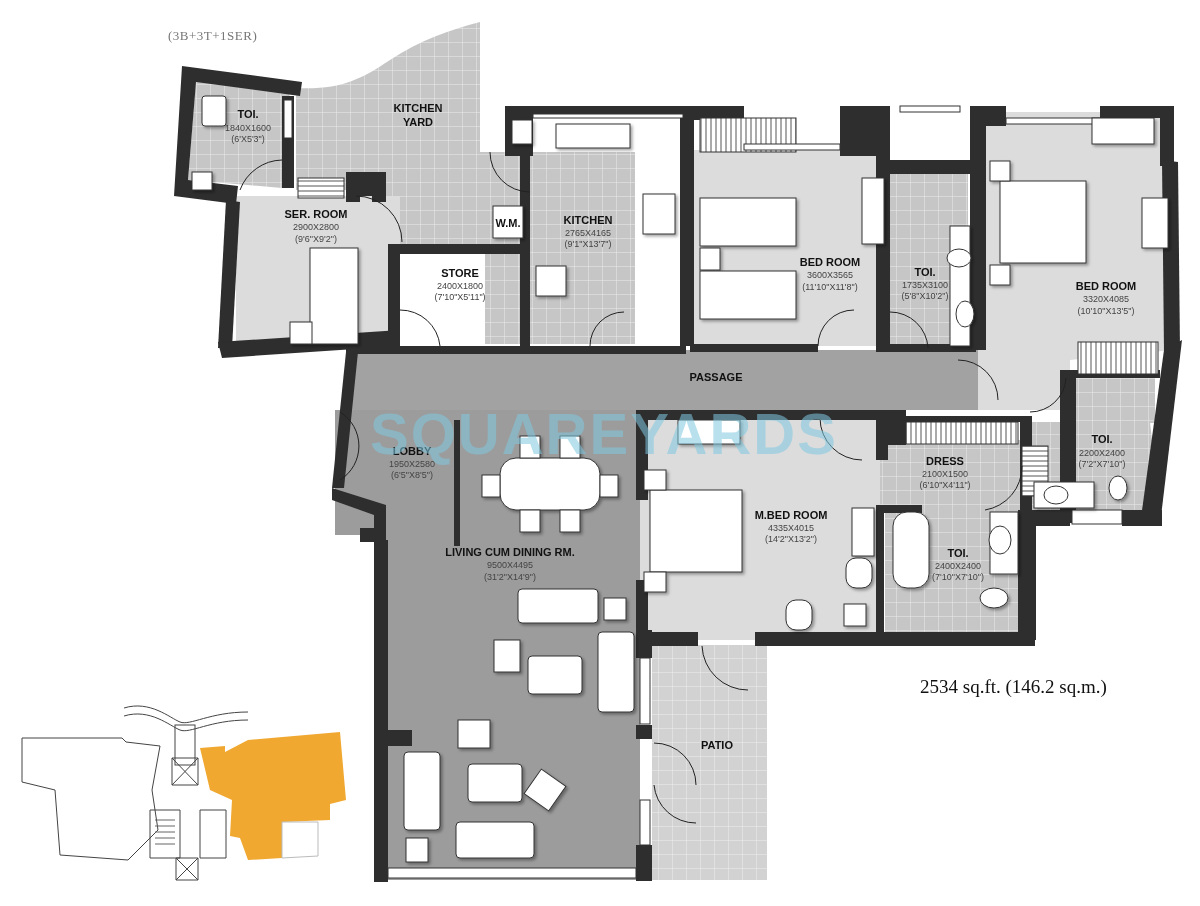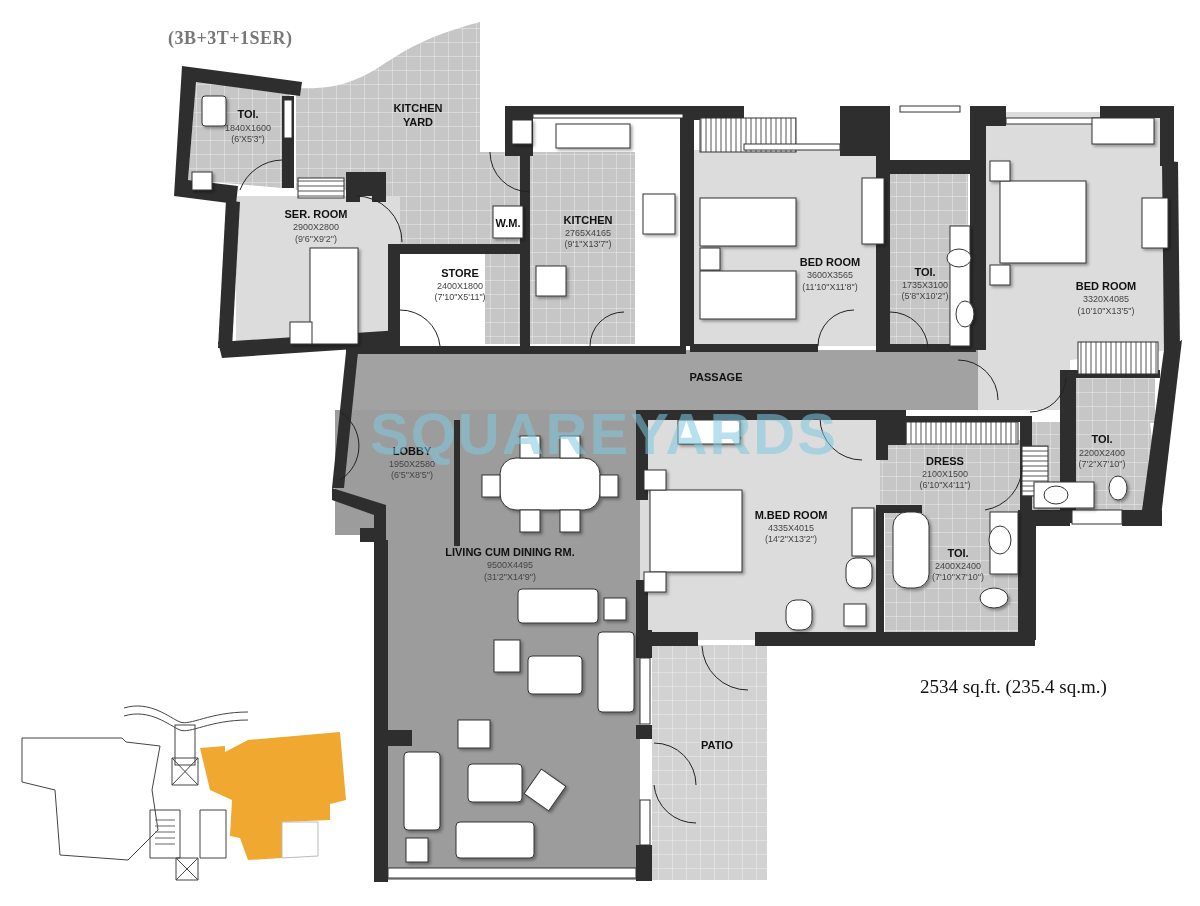--- a/index.html
+++ b/index.html
@@ -1,28 +1,28 @@
 <!DOCTYPE html>
 <html><head>
 <meta charset="utf-8">
 <style>
   html,body{margin:0;padding:0;background:#fff;}
   body{width:1200px;height:906px;position:relative;overflow:hidden;font-family:"Liberation Sans",sans-serif;}
   #plan{position:absolute;left:0;top:0;width:1200px;height:906px;}
-  .config{position:absolute;left:168px;top:28px;font-family:"Liberation Serif",serif;font-size:18px;color:#777;letter-spacing:0.5px;font-weight:bold;}
+  .config{position:absolute;left:168px;top:28px;font-family:"Liberation Serif",serif;font-size:13px;color:#777;letter-spacing:0.5px;}
   .area{position:absolute;left:920px;top:676px;font-family:"Liberation Serif",serif;font-size:19px;color:#111;}
   .lbl{font-family:"Liberation Sans",sans-serif;font-weight:bold;font-size:11px;fill:#111;text-anchor:middle;}
   .dim{font-family:"Liberation Sans",sans-serif;font-size:9px;fill:#444;text-anchor:middle;}
   .wm{font-family:"Liberation Sans",sans-serif;font-size:58px;font-weight:bold;fill:#7fc8e0;opacity:0.55;letter-spacing:2px;}
 </style>
 </head>
 <body>
 
 <div class="config">(3B+3T+1SER)</div>
-<div class="area">2534 sq.ft. (235.4 sq.m.)</div>
+<div class="area">2534 sq.ft. (146.2 sq.m.)</div>
 
 <svg id="plan" viewBox="0 0 1200 906" xmlns="http://www.w3.org/2000/svg">
   <defs>
     <pattern id="tile" width="14" height="14" patternUnits="userSpaceOnUse">
       <rect width="14" height="14" fill="#c6c6c6"></rect>
       <path d="M14 0H0V14" fill="none" stroke="#ececec" stroke-width="1"></path>
     </pattern>
     <pattern id="tileL" width="14" height="14" patternUnits="userSpaceOnUse">
       <rect width="14" height="14" fill="#d2d2d2"></rect>
       <path d="M14 0H0V14" fill="none" stroke="#efefef" stroke-width="1"></path>

